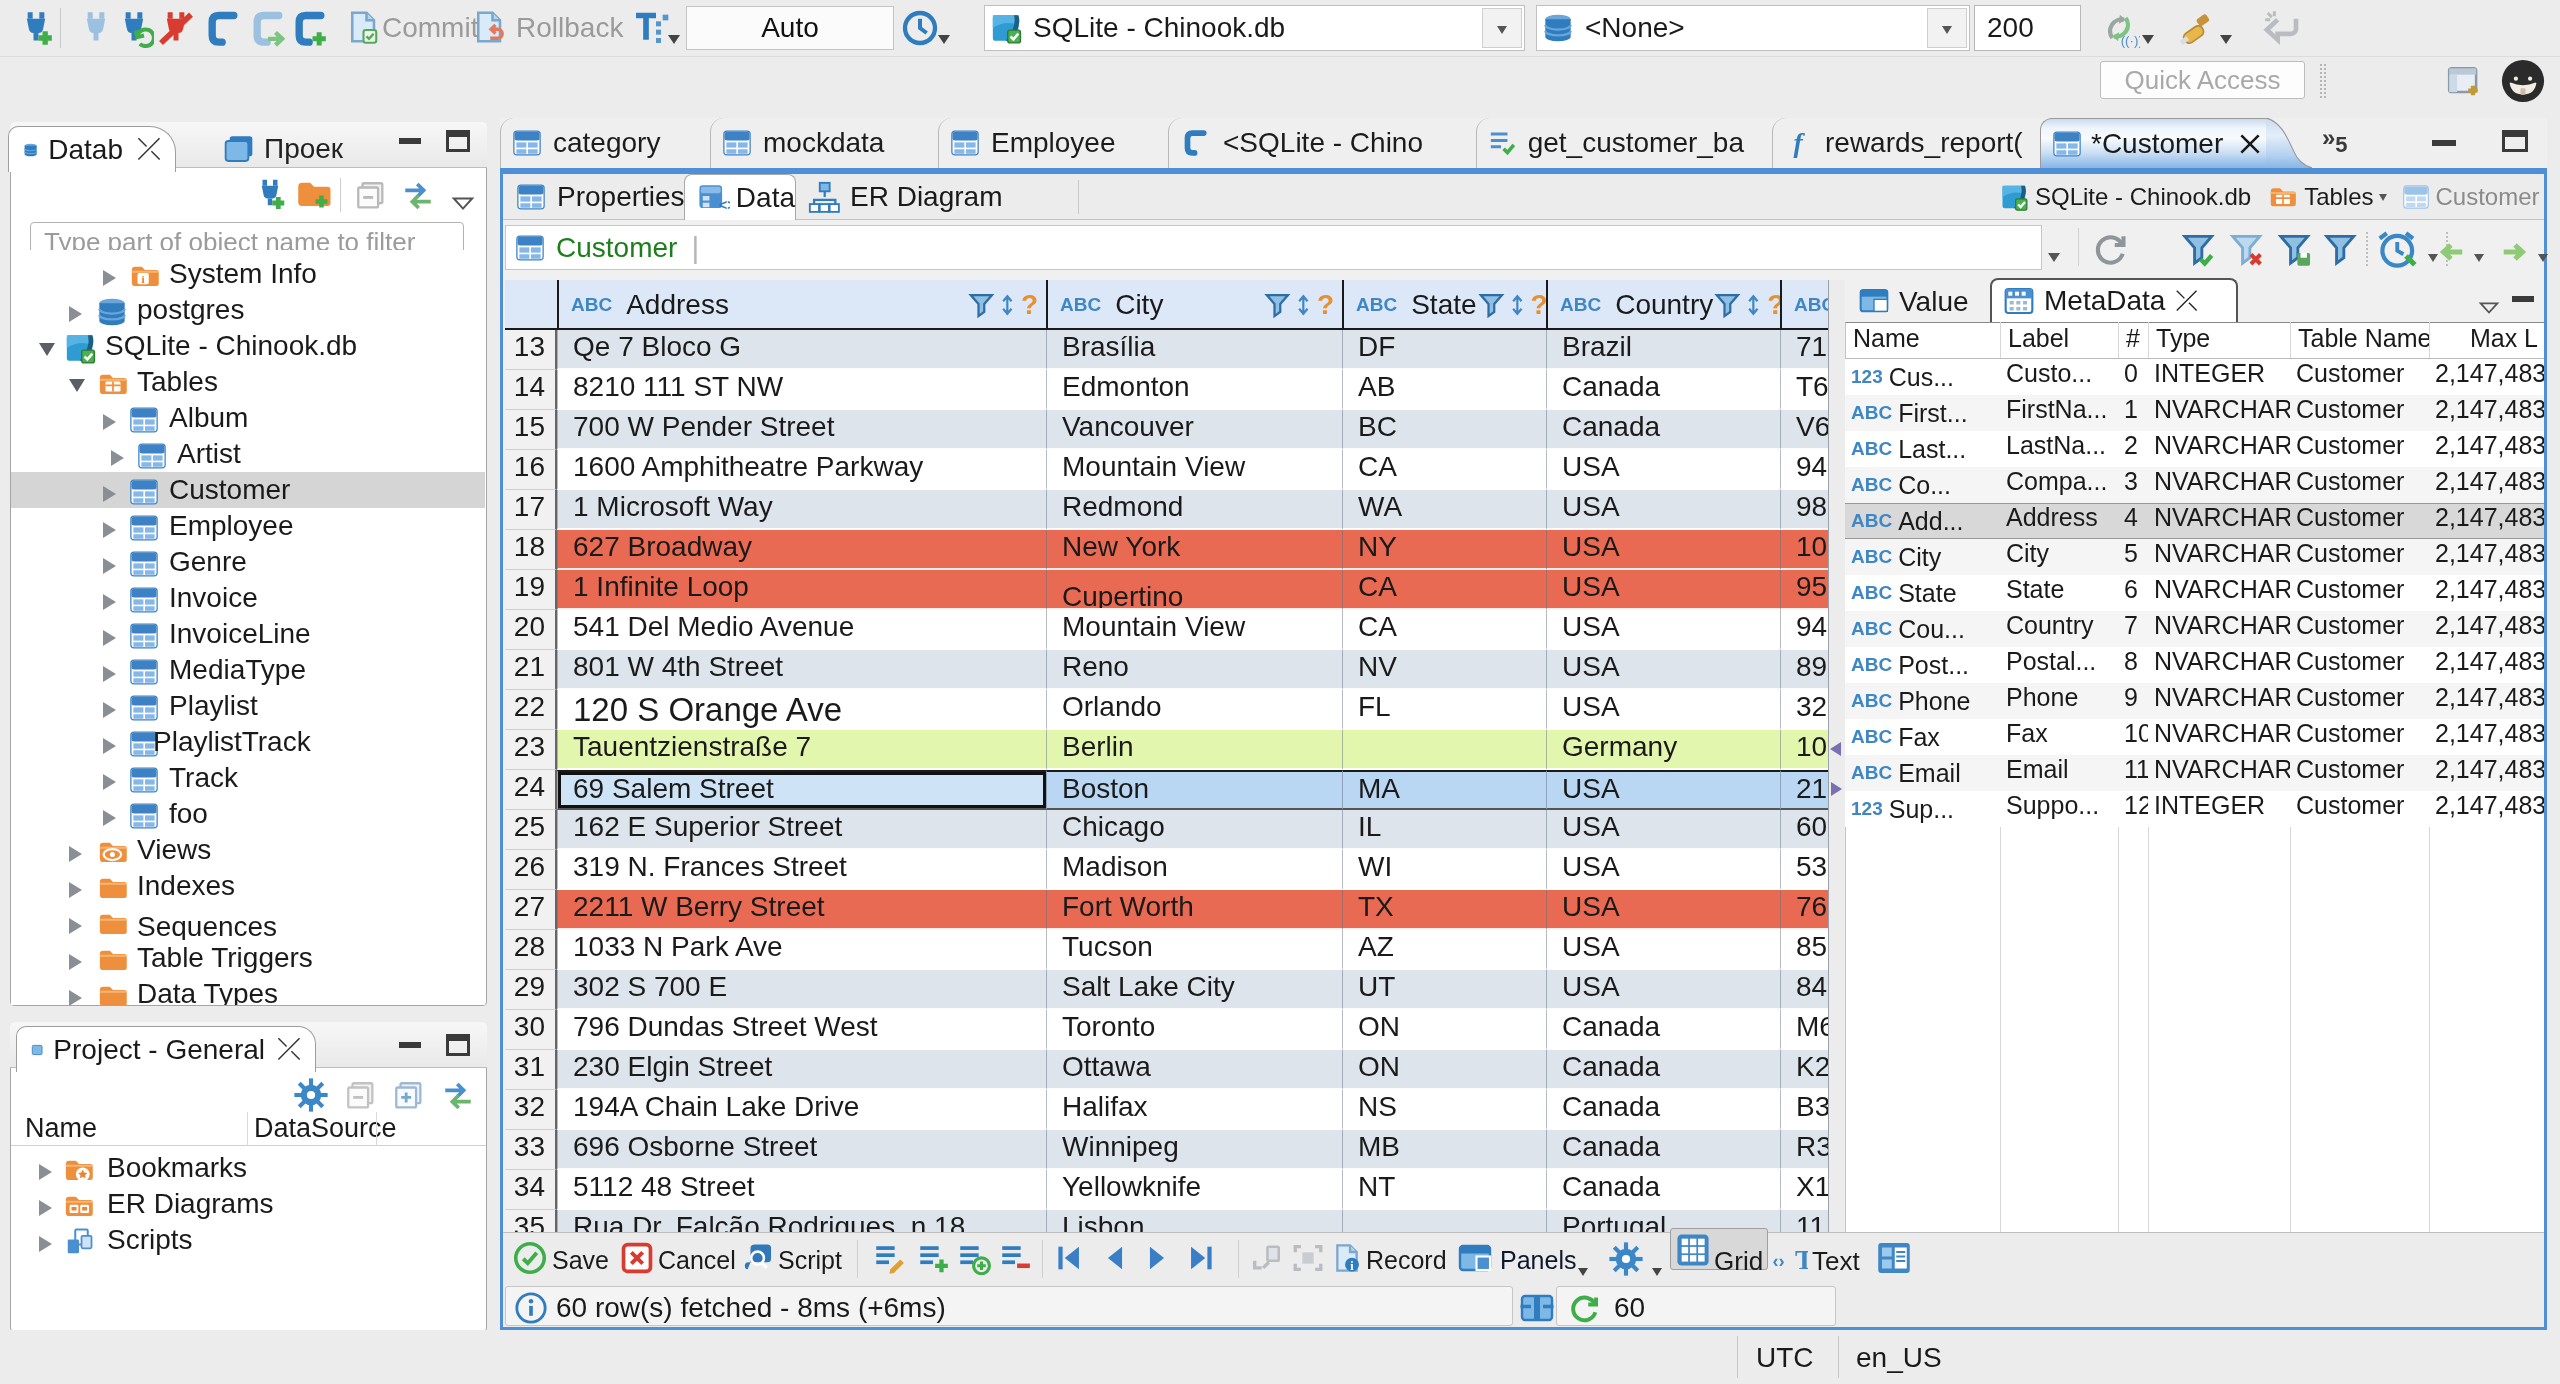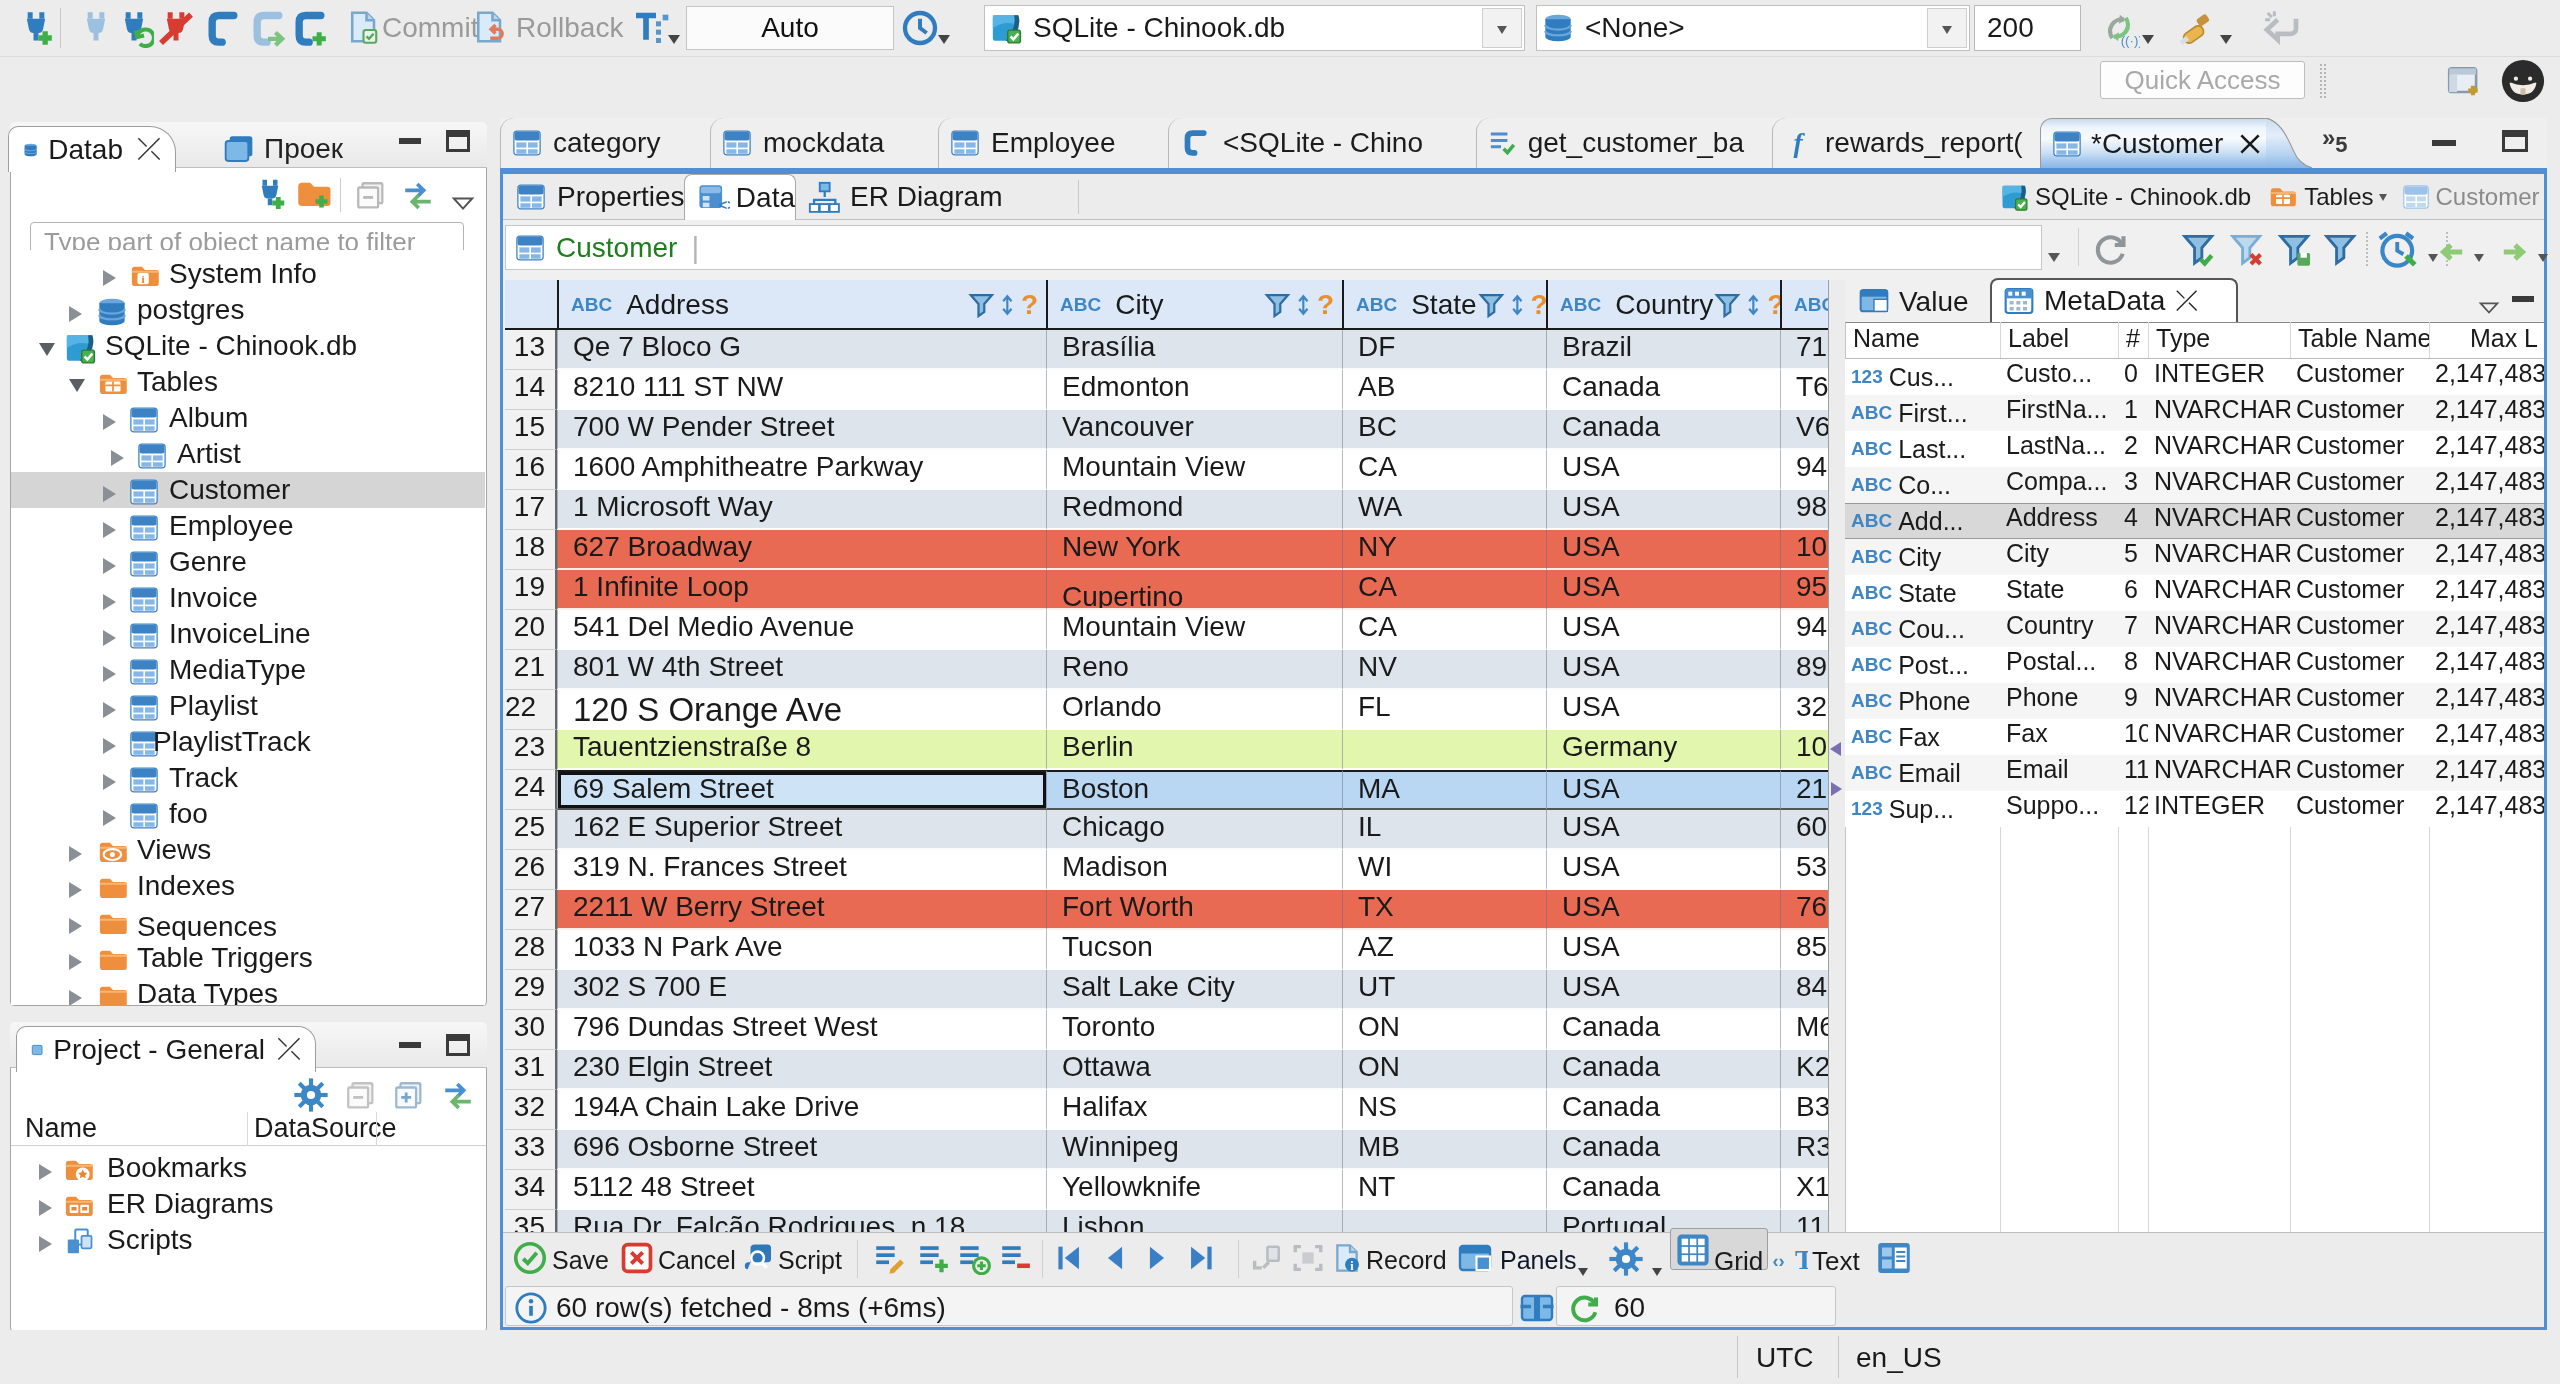--- a/index.html
+++ b/index.html
@@ -809,28 +809,28 @@
     <div class="a" style="left:1046px;top:610px;width:296px;height:40px;background:#ffffff;border-bottom:2px solid rgba(255,255,255,.9);border-left:1px solid rgba(90,105,125,.45);padding:1px 0 0 15px;white-space:nowrap;overflow:hidden;font-size:28px">Mountain View</div>
     <div class="a" style="left:1342px;top:610px;width:204px;height:40px;background:#ffffff;border-bottom:2px solid rgba(255,255,255,.9);border-left:1px solid rgba(90,105,125,.45);padding:1px 0 0 15px;white-space:nowrap;overflow:hidden;font-size:28px">CA</div>
     <div class="a" style="left:1546px;top:610px;width:234px;height:40px;background:#ffffff;border-bottom:2px solid rgba(255,255,255,.9);border-left:1px solid rgba(90,105,125,.45);padding:1px 0 0 15px;white-space:nowrap;overflow:hidden;font-size:28px">USA</div>
     <div class="a" style="left:1780px;top:610px;width:48px;height:40px;background:#ffffff;border-bottom:2px solid rgba(255,255,255,.9);border-left:1px solid rgba(90,105,125,.45);padding:1px 0 0 15px;white-space:nowrap;overflow:hidden;font-size:28px">94</div>
     <div class="a" style="left:505px;top:650px;width:52px;height:40px;background:#f1f1f1;border-bottom:1px solid #cfcfcf;border-right:2px solid #666;text-align:right;padding:1px 10px 0 0;font-size:28px">21</div>
     <div class="a" style="left:557px;top:650px;width:489px;height:40px;background:#dde4ec;border-bottom:2px solid rgba(255,255,255,.9);border-left:1px solid rgba(90,105,125,.45);padding:1px 0 0 15px;white-space:nowrap;overflow:hidden;font-size:28px">801 W 4th Street</div>
     <div class="a" style="left:1046px;top:650px;width:296px;height:40px;background:#dde4ec;border-bottom:2px solid rgba(255,255,255,.9);border-left:1px solid rgba(90,105,125,.45);padding:1px 0 0 15px;white-space:nowrap;overflow:hidden;font-size:28px">Reno</div>
     <div class="a" style="left:1342px;top:650px;width:204px;height:40px;background:#dde4ec;border-bottom:2px solid rgba(255,255,255,.9);border-left:1px solid rgba(90,105,125,.45);padding:1px 0 0 15px;white-space:nowrap;overflow:hidden;font-size:28px">NV</div>
     <div class="a" style="left:1546px;top:650px;width:234px;height:40px;background:#dde4ec;border-bottom:2px solid rgba(255,255,255,.9);border-left:1px solid rgba(90,105,125,.45);padding:1px 0 0 15px;white-space:nowrap;overflow:hidden;font-size:28px">USA</div>
     <div class="a" style="left:1780px;top:650px;width:48px;height:40px;background:#dde4ec;border-bottom:2px solid rgba(255,255,255,.9);border-left:1px solid rgba(90,105,125,.45);padding:1px 0 0 15px;white-space:nowrap;overflow:hidden;font-size:28px">89</div>
-    <div class="a" style="left:505px;top:690px;width:52px;height:40px;background:#f1f1f1;border-bottom:1px solid #cfcfcf;border-right:2px solid #666;padding:1px 10px 0 0;font-size:28px">22</div>
+    <div class="a" style="left:505px;top:690px;width:52px;height:40px;background:#f1f1f1;border-bottom:1px solid #cfcfcf;border-right:2px solid #666;text-align:right;padding:1px 10px 0 0;font-size:28px">22</div>
     <div class="a" style="left:557px;top:690px;width:489px;height:40px;background:#ffffff;border-bottom:2px solid rgba(255,255,255,.9);border-left:1px solid rgba(90,105,125,.45);padding:1px 0 0 15px;white-space:nowrap;overflow:hidden;font-size:33px">120 S Orange Ave</div>
     <div class="a" style="left:1046px;top:690px;width:296px;height:40px;background:#ffffff;border-bottom:2px solid rgba(255,255,255,.9);border-left:1px solid rgba(90,105,125,.45);padding:1px 0 0 15px;white-space:nowrap;overflow:hidden;font-size:28px">Orlando</div>
     <div class="a" style="left:1342px;top:690px;width:204px;height:40px;background:#ffffff;border-bottom:2px solid rgba(255,255,255,.9);border-left:1px solid rgba(90,105,125,.45);padding:1px 0 0 15px;white-space:nowrap;overflow:hidden;font-size:28px">FL</div>
     <div class="a" style="left:1546px;top:690px;width:234px;height:40px;background:#ffffff;border-bottom:2px solid rgba(255,255,255,.9);border-left:1px solid rgba(90,105,125,.45);padding:1px 0 0 15px;white-space:nowrap;overflow:hidden;font-size:28px">USA</div>
     <div class="a" style="left:1780px;top:690px;width:48px;height:40px;background:#ffffff;border-bottom:2px solid rgba(255,255,255,.9);border-left:1px solid rgba(90,105,125,.45);padding:1px 0 0 15px;white-space:nowrap;overflow:hidden;font-size:28px">32</div>
     <div class="a" style="left:505px;top:730px;width:52px;height:40px;background:#f1f1f1;border-bottom:1px solid #cfcfcf;border-right:2px solid #666;text-align:right;padding:1px 10px 0 0;font-size:28px">23</div>
-    <div class="a" style="left:557px;top:730px;width:489px;height:40px;background:#e3f6ae;border-bottom:2px solid rgba(255,255,255,.9);border-left:1px solid rgba(90,105,125,.45);padding:1px 0 0 15px;white-space:nowrap;overflow:hidden;font-size:28px">Tauentzienstraße 8</div>
+    <div class="a" style="left:557px;top:730px;width:489px;height:40px;background:#e3f6ae;border-bottom:2px solid rgba(255,255,255,.9);border-left:1px solid rgba(90,105,125,.45);padding:1px 0 0 15px;white-space:nowrap;overflow:hidden;font-size:28px">Tauentzienstraße 7</div>
     <div class="a" style="left:1046px;top:730px;width:296px;height:40px;background:#e3f6ae;border-bottom:2px solid rgba(255,255,255,.9);border-left:1px solid rgba(90,105,125,.45);padding:1px 0 0 15px;white-space:nowrap;overflow:hidden;font-size:28px">Berlin</div>
     <div class="a" style="left:1342px;top:730px;width:204px;height:40px;background:#e3f6ae;border-bottom:2px solid rgba(255,255,255,.9);border-left:1px solid rgba(90,105,125,.45);padding:1px 0 0 15px;white-space:nowrap;overflow:hidden;font-size:28px"></div>
     <div class="a" style="left:1546px;top:730px;width:234px;height:40px;background:#e3f6ae;border-bottom:2px solid rgba(255,255,255,.9);border-left:1px solid rgba(90,105,125,.45);padding:1px 0 0 15px;white-space:nowrap;overflow:hidden;font-size:28px">Germany</div>
     <div class="a" style="left:1780px;top:730px;width:48px;height:40px;background:#e3f6ae;border-bottom:2px solid rgba(255,255,255,.9);border-left:1px solid rgba(90,105,125,.45);padding:1px 0 0 15px;white-space:nowrap;overflow:hidden;font-size:28px">10</div>
     <div class="a" style="left:505px;top:770px;width:52px;height:40px;background:#f1f1f1;border-bottom:1px solid #cfcfcf;border-right:2px solid #666;text-align:right;padding:1px 10px 0 0;font-size:28px">24</div>
     <div class="a" style="left:557px;top:770px;width:489px;height:40px;background:#cfe3f6;border-top:2px solid #1b1b1b;border-bottom:2px solid #555;border-left:1px solid rgba(90,105,125,.45);padding:1px 0 0 15px;white-space:nowrap;overflow:hidden;box-shadow:inset 0 0 0 3px #111;font-size:28px">69 Salem Street</div>
     <div class="a" style="left:1046px;top:770px;width:296px;height:40px;background:#b9d6f2;border-top:2px solid #1b1b1b;border-bottom:2px solid #555;border-left:1px solid rgba(90,105,125,.45);padding:1px 0 0 15px;white-space:nowrap;overflow:hidden;font-size:28px">Boston</div>
     <div class="a" style="left:1342px;top:770px;width:204px;height:40px;background:#b9d6f2;border-top:2px solid #1b1b1b;border-bottom:2px solid #555;border-left:1px solid rgba(90,105,125,.45);padding:1px 0 0 15px;white-space:nowrap;overflow:hidden;font-size:28px">MA</div>
     <div class="a" style="left:1546px;top:770px;width:234px;height:40px;background:#b9d6f2;border-top:2px solid #1b1b1b;border-bottom:2px solid #555;border-left:1px solid rgba(90,105,125,.45);padding:1px 0 0 15px;white-space:nowrap;overflow:hidden;font-size:28px">USA</div>
     <div class="a" style="left:1780px;top:770px;width:48px;height:40px;background:#b9d6f2;border-top:2px solid #1b1b1b;border-bottom:2px solid #555;border-left:1px solid rgba(90,105,125,.45);padding:1px 0 0 15px;white-space:nowrap;overflow:hidden;font-size:28px">21</div>

